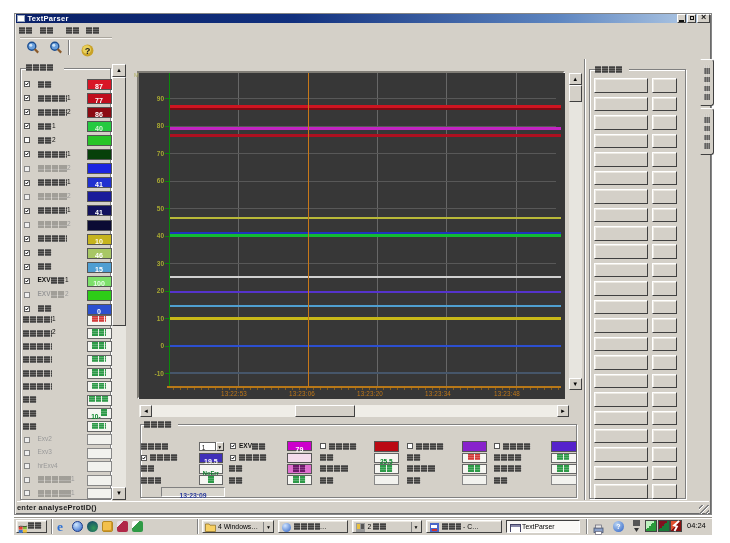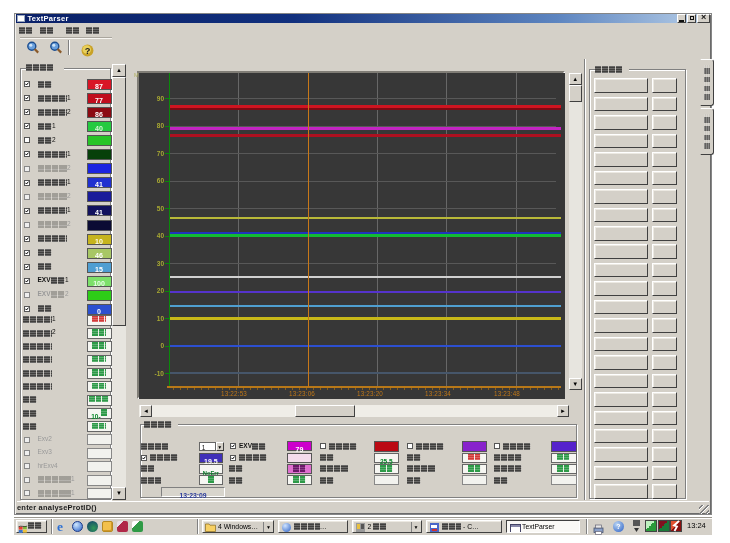--- a/index.html
+++ b/index.html
@@ -485,12 +485,12 @@
     </svg></div>
 <div style="left:613px;top:520.5px;width:11px;height:11px;border-radius:5.5px;background:radial-gradient(circle at 35% 30%,#b8d4f4,#2a5fc4);color:#fff;font-size:7px;text-align:center;line-height:11px;font-weight:bold">?</div>
 <div style="left:633px;top:520px;width:7px;height:6px;background:#555"></div>
 <div style="left:634px;top:528px;width:5px;height:4px;background:#333;clip-path:polygon(0 0,100% 0,50% 100%)"></div>
 <div style="left:645.0px;top:520px;width:12px;height:12px;background:linear-gradient(135deg,#bff0c0 0 45%,#2a9a3a 45% 100%);border:1px solid #444"></div>
 <div style="left:657.7px;top:520px;width:12px;height:12px;background:linear-gradient(135deg,#801020 0 45%,#1a7a3a 45% 100%);border:1px solid #444"></div>
 <div style="left:670.4px;top:520px;width:12px;height:12px;background:linear-gradient(135deg,#e05030 0 45%,#8a1010 45% 100%);border:1px solid #444"></div>
 <svg style="position:absolute;left:670.5px;top:520px" width="12" height="12" viewBox="0 0 12 12">
     <path d="M8 1 L3 5.5 L6 6.5 L3.5 11" stroke="#fff" stroke-width="1.8" fill="none"></path>
   </svg>
-<div class="t" style="left:687px;top:521.5px;font-size:7.5px;color:#000">13:24</div>
+<div class="t" style="left:687px;top:521.5px;font-size:7.5px;color:#000">04:24</div>
 </body></html>

